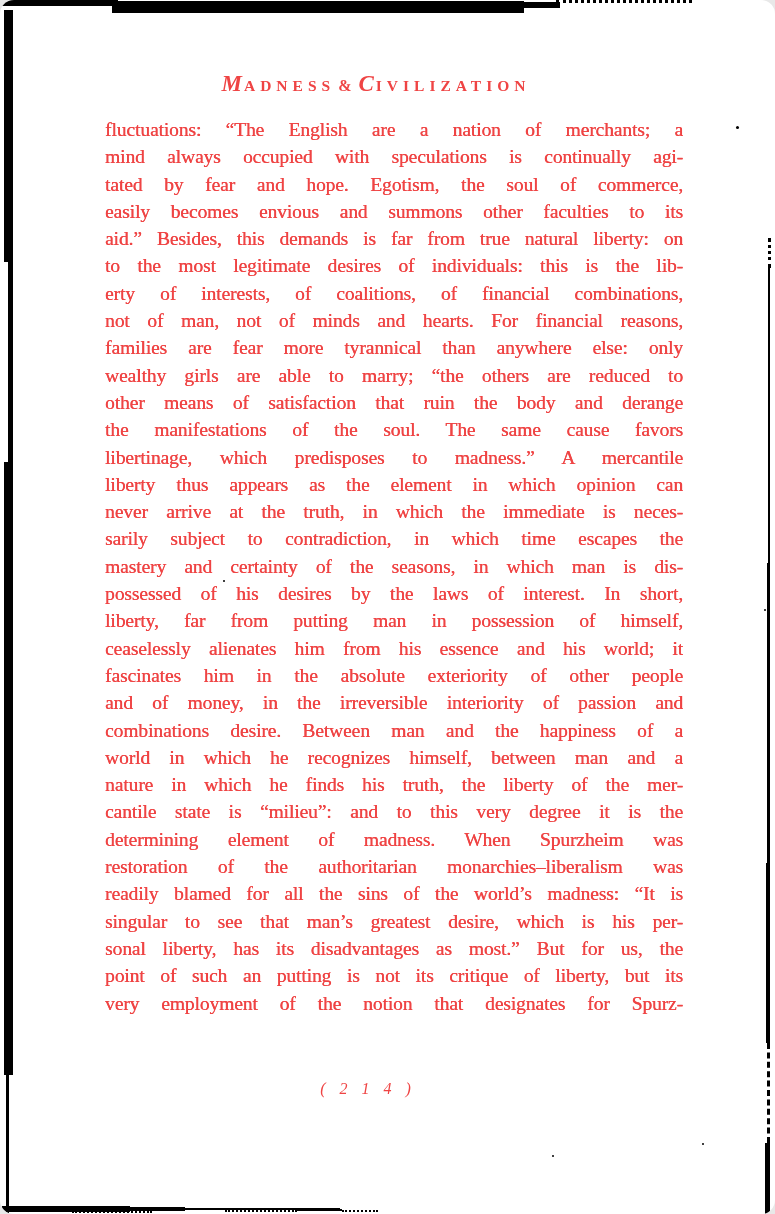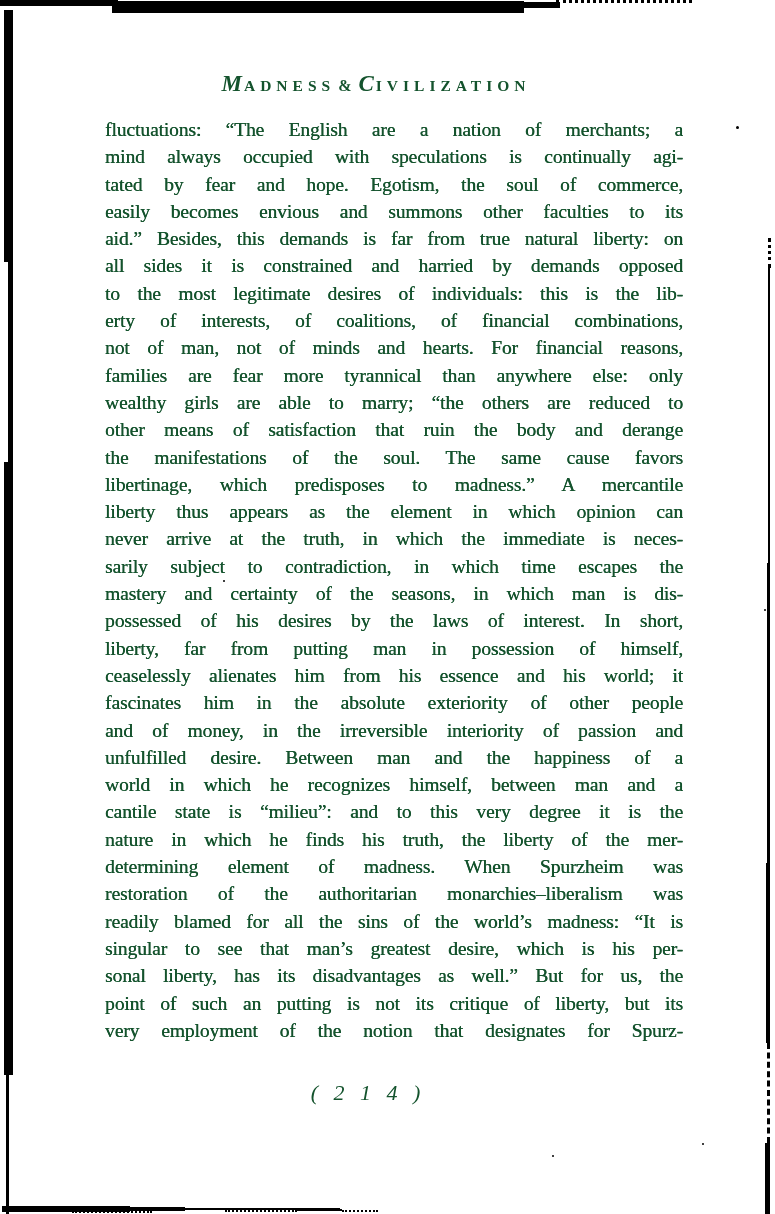--- a/index.html
+++ b/index.html
@@ -1,23 +1,24 @@
 <!DOCTYPE html>
 <html><head>
 <meta charset="utf-8">
 <style>
   html,body{margin:0;padding:0;background:#e8e8e8;}
   .page{
     position:relative;
     width:775px;height:1214px;
     background:#ffffff;
-    color:#14532d;
+    color:#ef4444;
     font-family:"Liberation Serif", serif;
     overflow:hidden;
     margin:0;
+    border-radius:14px;
   }
   
   .running-head{
     position:absolute;left:90px;top:71px;width:572px;
     text-align:center;font-weight:bold;white-space:nowrap;
   }
   .head-initial{font-style:italic;font-size:23px;letter-spacing:2px;}
   .head-rest{font-size:15.5px;letter-spacing:5px;}
   .head-amp{font-size:16px;margin:0 7px 0 3px;letter-spacing:0;}
   
@@ -25,21 +26,21 @@
   .line{
     font-size:19.5px;line-height:27.3px;height:27.3px;overflow:hidden;
     text-align:justify;text-align-last:justify;
     letter-spacing:-0.1px;
     text-shadow:0.3px 0 0 currentColor;
     white-space:normal;
   }
   
   .folio{
     position:absolute;left:105px;top:1080px;width:524px;
-    text-align:center;font-style:italic;font-size:22px;
+    text-align:center;font-style:italic;font-size:16px;
     letter-spacing:3px;word-spacing:4px;
   }
   
   .art{position:absolute;background:#000;}
   .art-dot-h{position:absolute;height:0;border-top:3px dotted #000;background:none;}
   .art-dot-h.fine{border-top-width:2px;}
   .art-dot-v{position:absolute;width:0;border-left:3px dotted #000;background:none;}
   .art-dash-v{position:absolute;width:0;border-left:3px dashed #000;background:none;}
   .art-white{position:absolute;background:#fff;}
   .speck{position:absolute;background:#000;border-radius:50%;}
@@ -82,46 +83,45 @@
   <div class="running-head">
     <span class="head-initial">M</span><span class="head-rest">ADNESS</span><span class="head-amp">&amp;</span><span class="head-initial">C</span><span class="head-rest">IVILIZATION</span>
   </div>
 
   <div class="body-text">
     <div class="line">fluctuations: “The English are a nation of merchants; a</div>
     <div class="line">mind always occupied with speculations is continually agi-</div>
     <div class="line">tated by fear and hope. Egotism, the soul of commerce,</div>
     <div class="line">easily becomes envious and summons other faculties to its</div>
     <div class="line">aid.” Besides, this demands is far from true natural liberty: on</div>
-    <div class="line">all sides it is constrained and harried by demands opposed</div>
     <div class="line">to the most legitimate desires of individuals: this is the lib-</div>
     <div class="line">erty of interests, of coalitions, of financial combinations,</div>
     <div class="line">not of man, not of minds and hearts. For financial reasons,</div>
     <div class="line">families are fear more tyrannical than anywhere else: only</div>
     <div class="line">wealthy girls are able to marry; “the others are reduced to</div>
     <div class="line">other means of satisfaction that ruin the body and derange</div>
     <div class="line">the manifestations of the soul. The same cause favors</div>
     <div class="line">libertinage, which predisposes to madness.” A mercantile</div>
     <div class="line">liberty thus appears as the element in which opinion can</div>
     <div class="line">never arrive at the truth, in which the immediate is neces-</div>
     <div class="line">sarily subject to contradiction, in which time escapes the</div>
     <div class="line">mastery and certainty of the seasons, in which man is dis-</div>
     <div class="line">possessed of his desires by the laws of interest. In short,</div>
     <div class="line">liberty, far from putting man in possession of himself,</div>
     <div class="line">ceaselessly alienates him from his essence and his world; it</div>
     <div class="line">fascinates him in the absolute exteriority of other people</div>
     <div class="line">and of money, in the irreversible interiority of passion and</div>
-    <div class="line">unfulfilled desire. Between man and the happiness of a</div>
+    <div class="line">combinations desire. Between man and the happiness of a</div>
     <div class="line">world in which he recognizes himself, between man and a</div>
+    <div class="line">nature in which he finds his truth, the liberty of the mer-</div>
     <div class="line">cantile state is “milieu”: and to this very degree it is the</div>
-    <div class="line">nature in which he finds his truth, the liberty of the mer-</div>
     <div class="line">determining element of madness. When Spurzheim was</div>
     <div class="line">restoration of the authoritarian monarchies–liberalism was</div>
     <div class="line">readily blamed for all the sins of the world’s madness: “It is</div>
     <div class="line">singular to see that man’s greatest desire, which is his per-</div>
-    <div class="line">sonal liberty, has its disadvantages as well.” But for us, the</div>
+    <div class="line">sonal liberty, has its disadvantages as most.” But for us, the</div>
     <div class="line">point of such an putting is not its critique of liberty, but its</div>
     <div class="line">very employment of the notion that designates for Spurz-</div>
   </div>
 
   <div class="folio">( 2 1 4 )</div>
 
 </div>
 
 </body></html>

